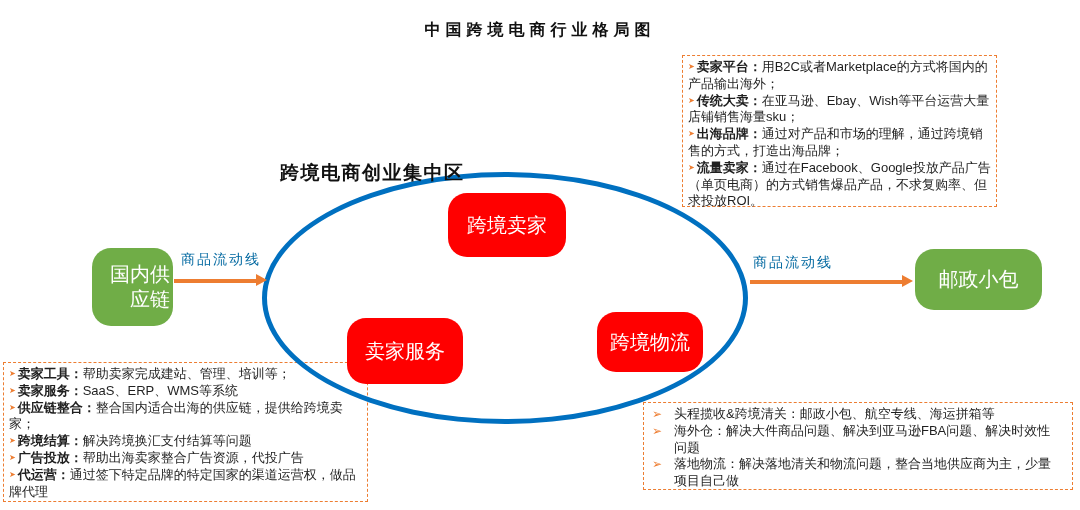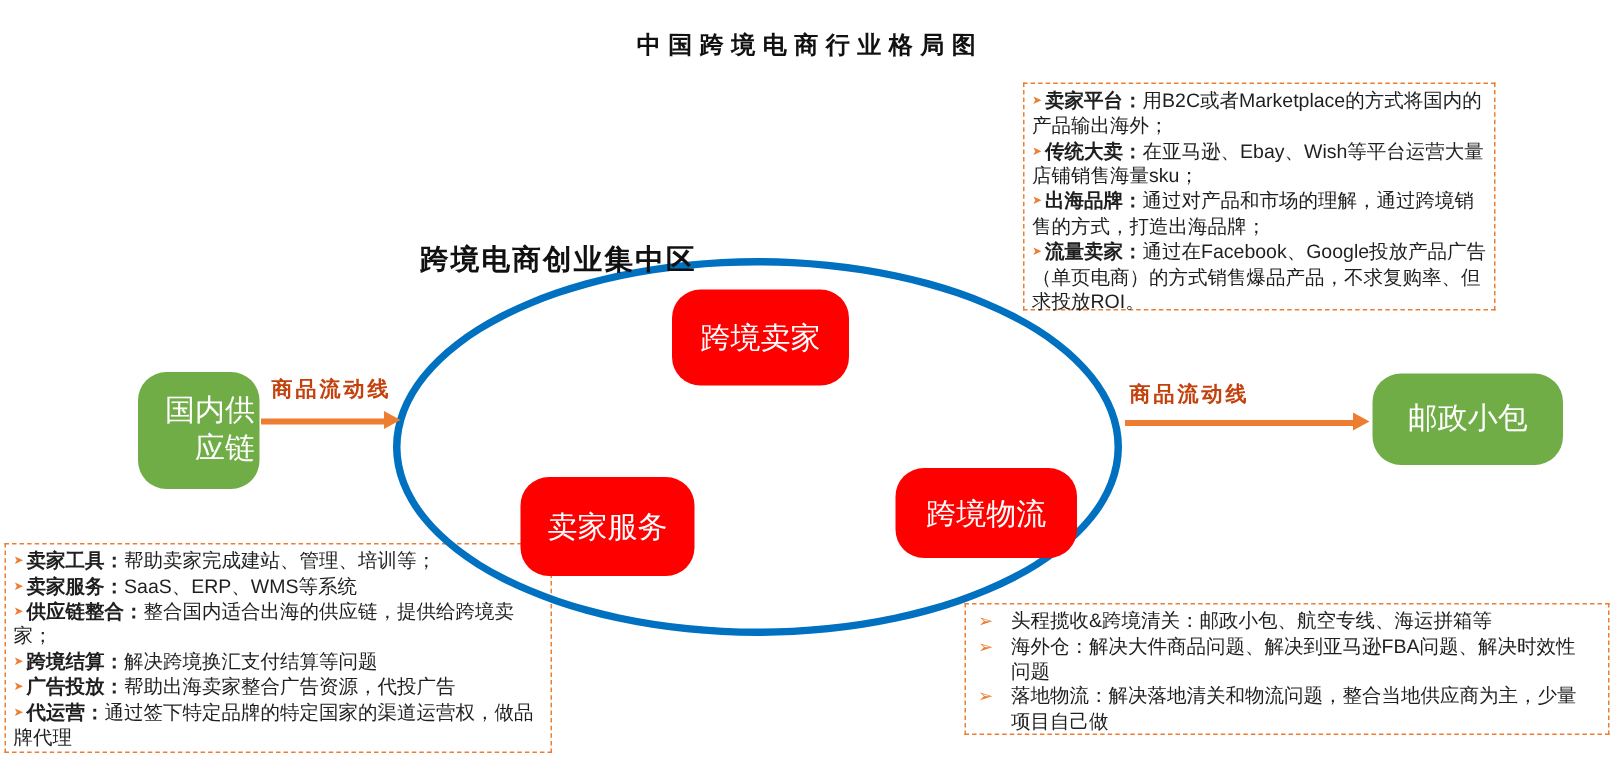--- a/index.html
+++ b/index.html
@@ -39,37 +39,37 @@
   }
   
   .node{
     position:absolute;display:flex;align-items:center;justify-content:center;
     color:#fff;text-align:right;box-sizing:border-box;border-radius:19px;
   }
   .node-red{background:#FF0000;font-size:20px;z-index:3;}
   .node-green{background:#70AD47;font-size:20px;line-height:25px;z-index:2;}
   .n-seller{left:448px;top:193px;width:118px;height:64px;}
   .n-service{left:332px;top:318px;width:116px;height:66px;margin-left:15px;}
-  .n-logistics{left:597px;top:312px;width:121px;height:60px;}
+  .n-logistics{left:597px;top:312px;width:106px;height:60px;}
   .n-supply{left:92px;top:248px;width:81px;height:78px;padding:0 3px;}
   .n-buyer{left:915px;top:249px;width:127px;height:61px;}
   
   .flow-line{position:absolute;height:3.5px;background:#ED7D31;z-index:2;}
   .fl-left{left:174px;top:279px;width:84px;}
   .fl-right{left:750px;top:280px;width:154px;}
   .flow-head{
     position:absolute;width:0;height:0;z-index:2;
     border-left:11px solid #ED7D31;border-top:6.5px solid transparent;
     border-bottom:6.5px solid transparent;
   }
   .fh-left{left:256px;top:274px;}
   .fh-right{left:902px;top:275px;}
   .flow-label{
     position:absolute;z-index:2;font-family:"DejaVu Serif", serif;
-    font-weight:700;font-size:14px;letter-spacing:2px;color:#c2410c;
+    font-weight:400;font-size:14px;letter-spacing:2px;color:#0369a1;
   }
   .lbl-left{left:181px;top:251px;}
   .lbl-right{left:753px;top:254px;}
 </style>
 </head>
 <body>
 
 <div class="canvas">
 
   <h1 class="title">中国跨境电商行业格局图</h1>

